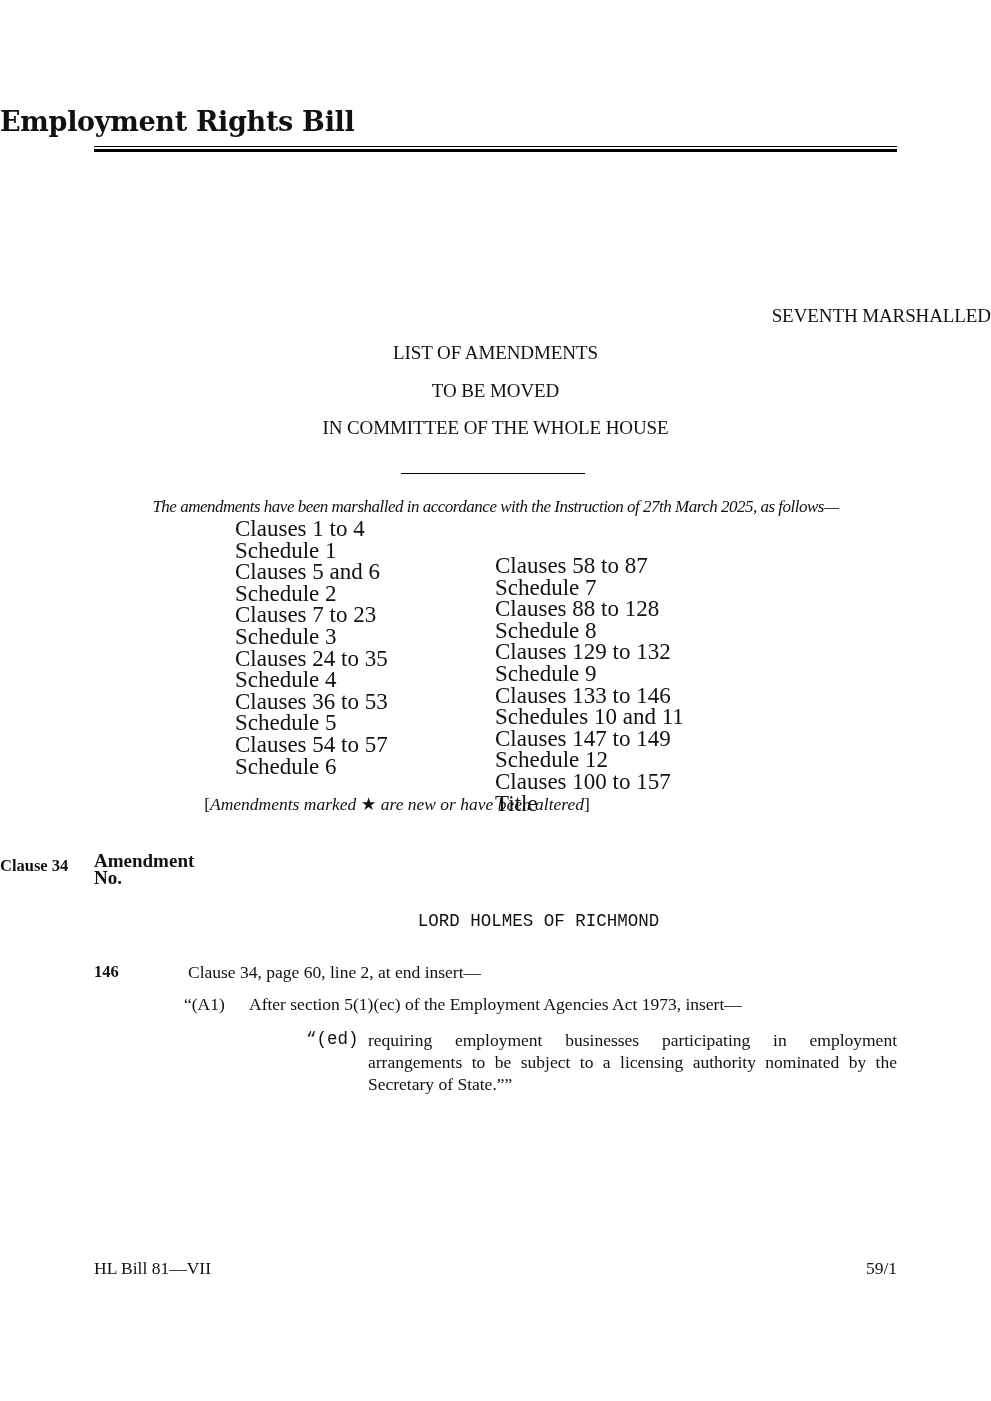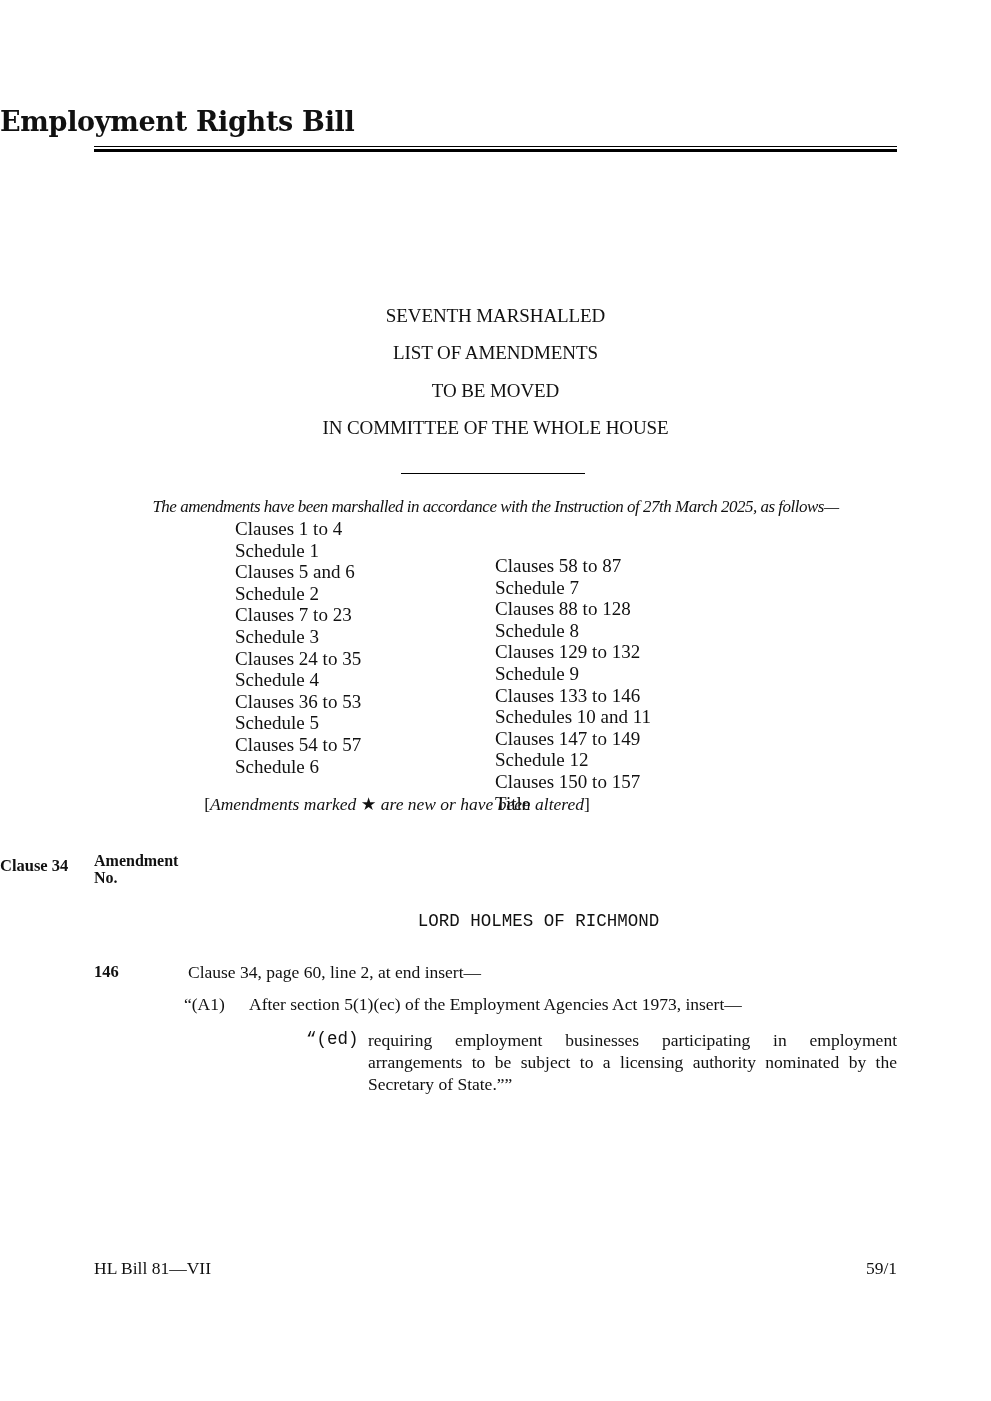--- a/index.html
+++ b/index.html
@@ -22,35 +22,35 @@
       font-size: 19px; letter-spacing: -0.1px;
     }
     .divider { left: 401px; width: 184px; top: 473px; height: 1px; background: #000; }
 
     .intro {
       left: 94px; width: 803px; top: 497px; text-align: center;
       font-family: "Liberation Serif", serif; font-style: italic;
       font-size: 17px; letter-spacing: -0.5px; white-space: nowrap;
     }
     .order-col {
-      font-family: "Liberation Serif", serif; font-size: 19px; line-height: 21.6px;
+      font-family: "Liberation Serif", serif; font-size: 23px; line-height: 21.6px;
     }
     .order-col div { white-space: nowrap; }
     .order-left { left: 235px; top: 518px; }
     .order-right { left: 495px; top: 518px; margin-top: 37px; }
 
     .note {
       left: 0; width: 794px; top: 794px; text-align: center;
       font-family: "Liberation Serif", serif; font-size: 17.5px;
     }
     .note i { font-style: italic; }
 
     .amend-no-label {
       left: 94px; top: 852px; font-family: "Liberation Serif", serif;
-      font-weight: bold; font-size: 16px; line-height: 17px;
+      font-weight: bold; font-size: 19px; line-height: 17px;
     }
     .clause-heading {
       left: 0; width: 798px; top: 856px; text-align: left;
       font-family: "Liberation Serif", serif; font-weight: bold; font-size: 16.5px;
     }
     .mover {
       left: 0; width: 991px; top: 911px; text-align: center;
       font-family: Liberation Mono, monospace; font-size: 17.5px; padding-left: 43px;
     }
     .amend-num {
@@ -82,21 +82,21 @@
       right: 94px; top: 1258px; font-family: "Liberation Serif", serif; font-size: 17.5px;
     }
   </style>
 </head>
 <body>
 
 <div class="abs title">Employment Rights Bill</div>
 <div class="abs rule-thin"></div>
 <div class="abs rule-thick"></div>
 
-<div class="abs heading-line" style="top:305px;">SEVENTH MARSHALLED</div>
+<div class="abs heading-line" style="top:305px;text-align:right;">SEVENTH MARSHALLED</div>
 <div class="abs heading-line" style="top:342px;">LIST OF AMENDMENTS</div>
 <div class="abs heading-line" style="top:380px;">TO BE MOVED</div>
 <div class="abs heading-line" style="top:417px;">IN COMMITTEE OF THE WHOLE HOUSE</div>
 
 <div class="abs divider"></div>
 
 <div class="abs intro">The amendments have been marshalled in accordance with the Instruction of 27th March 2025, as follows—</div>
 
 <div class="abs order-col order-left">
   <div>Clauses 1 to 4</div>
@@ -117,21 +117,21 @@
   <div>Clauses 58 to 87</div>
   <div>Schedule 7</div>
   <div>Clauses 88 to 128</div>
   <div>Schedule 8</div>
   <div>Clauses 129 to 132</div>
   <div>Schedule 9</div>
   <div>Clauses 133 to 146</div>
   <div>Schedules 10 and 11</div>
   <div>Clauses 147 to 149</div>
   <div>Schedule 12</div>
-  <div>Clauses 150 to 157</div>
+  <div>Clauses 100 to 157</div>
   <div>Title</div>
 </div>
 
 <div class="abs note"><span>[</span><i>Amendments marked </i><span>★</span><i> are new or have been altered</i><span>]</span></div>
 
 <div class="abs amend-no-label">
   <div>Amendment</div>
   <div>No.</div>
 </div>
 

